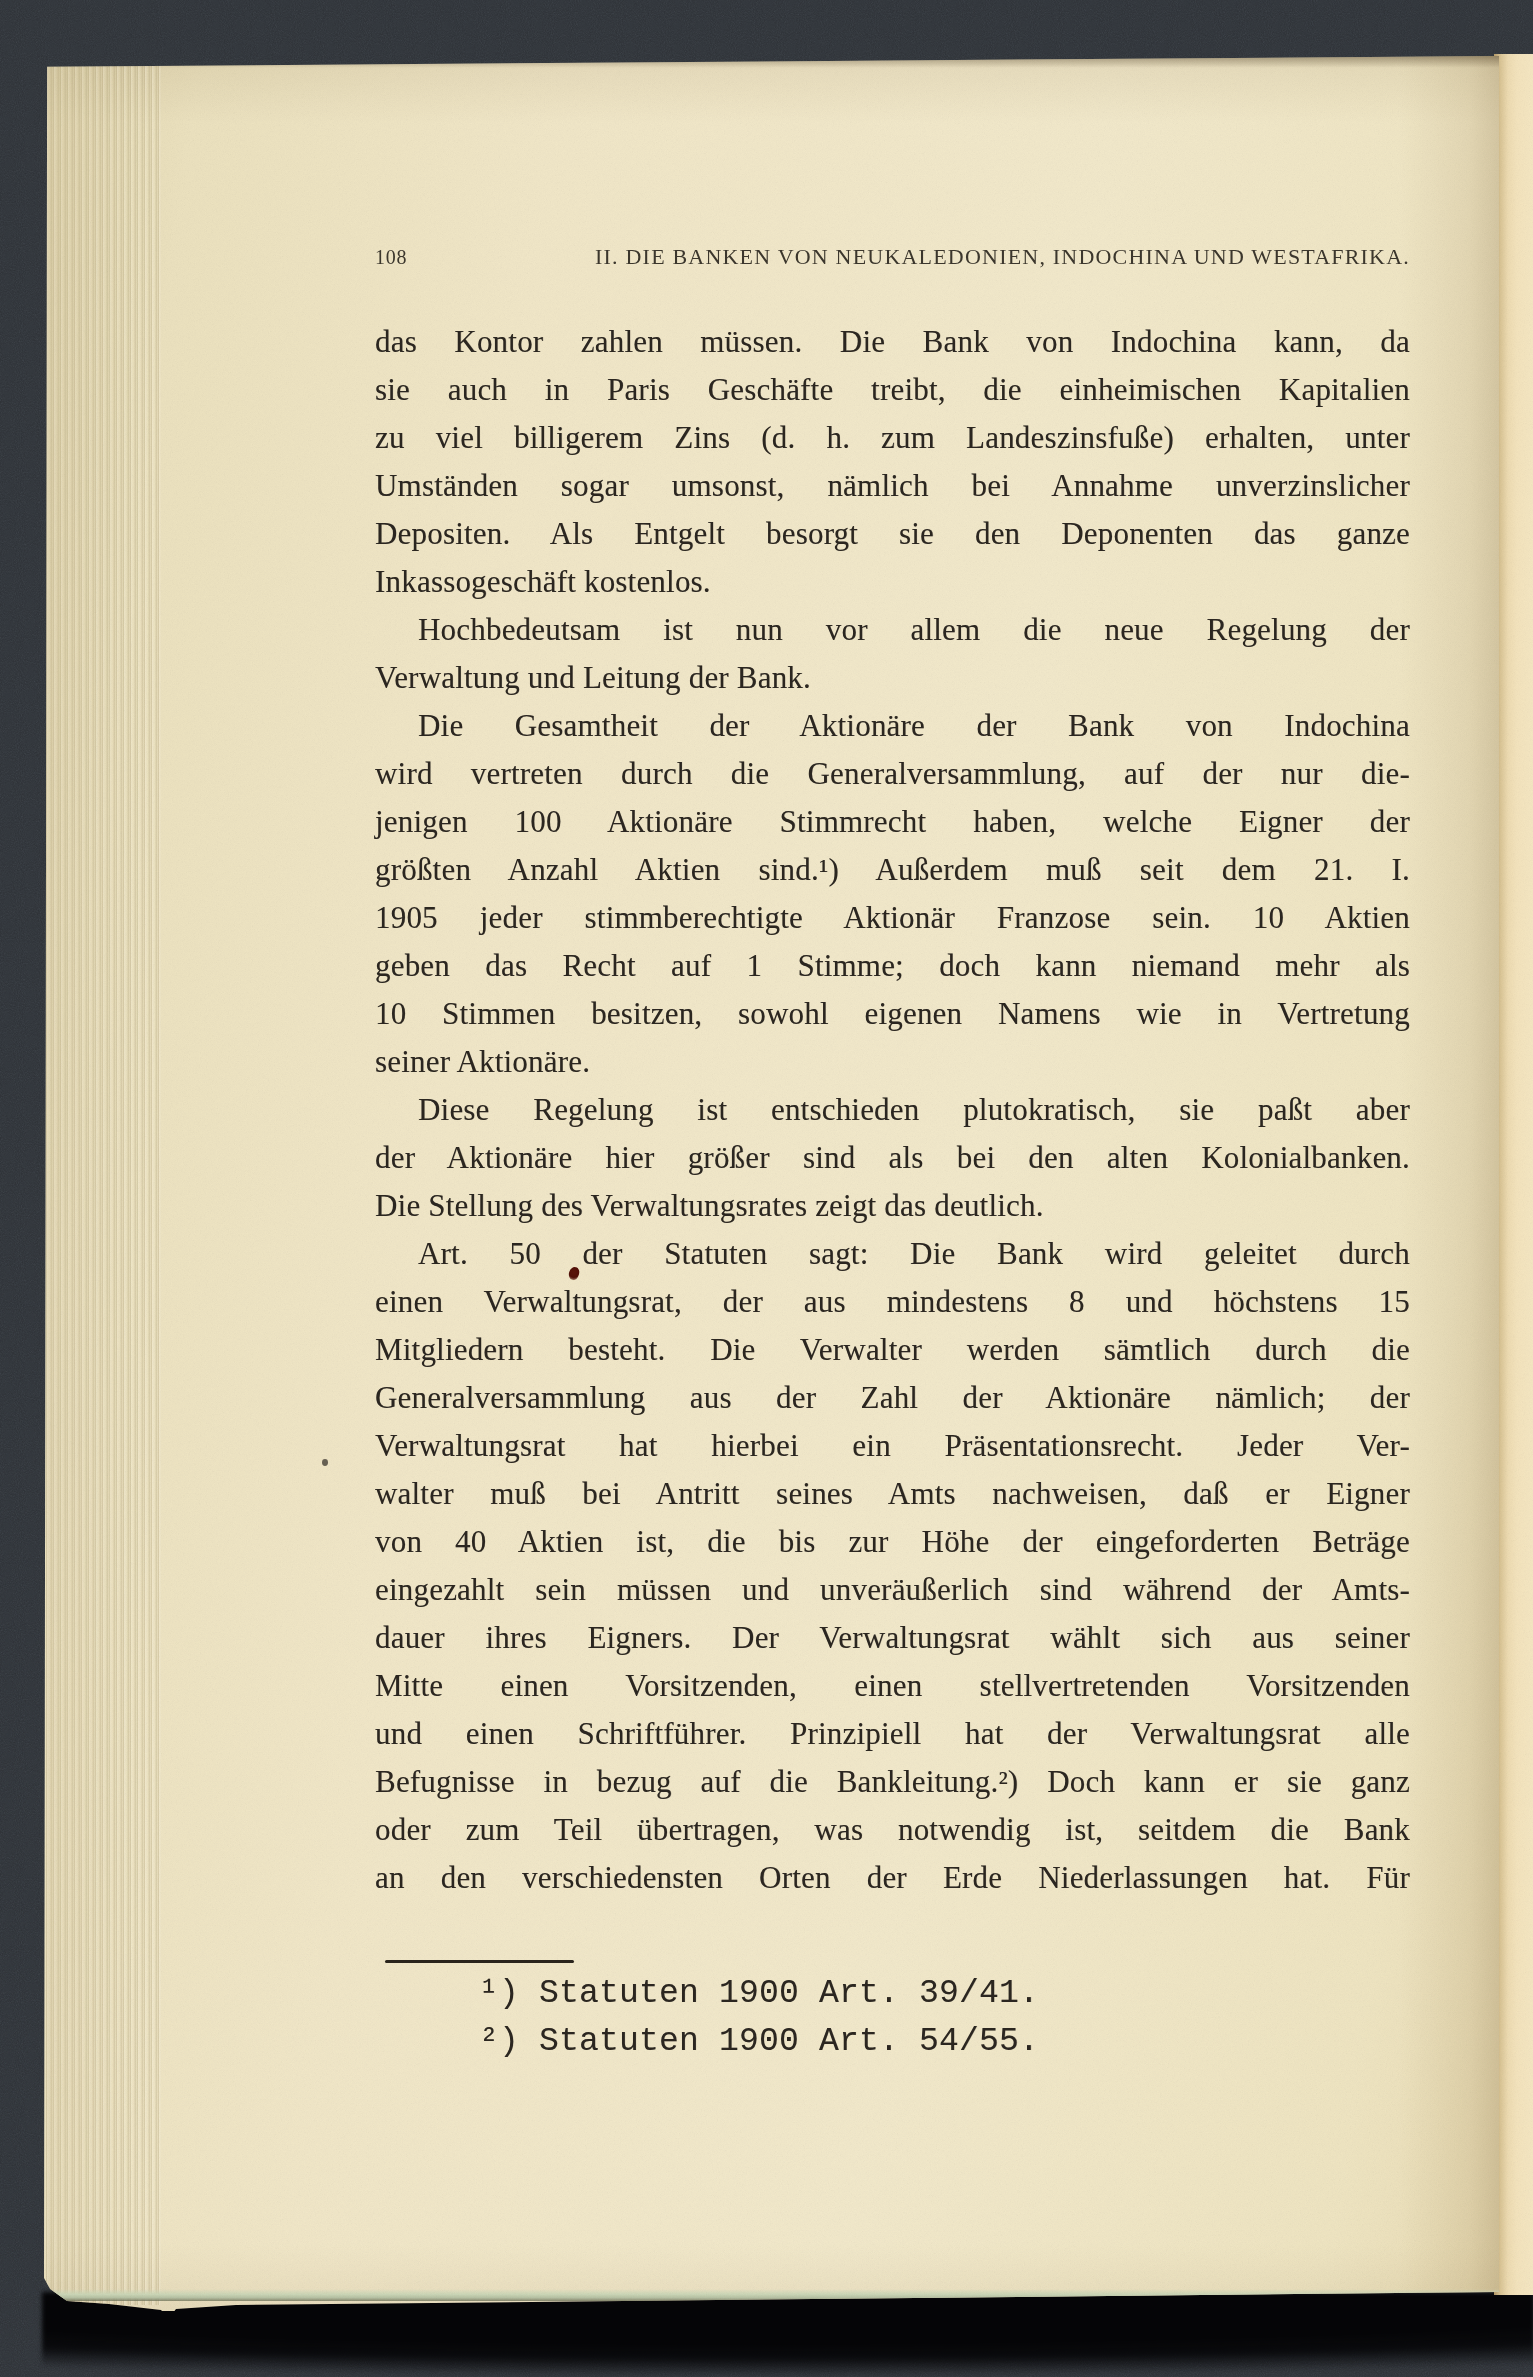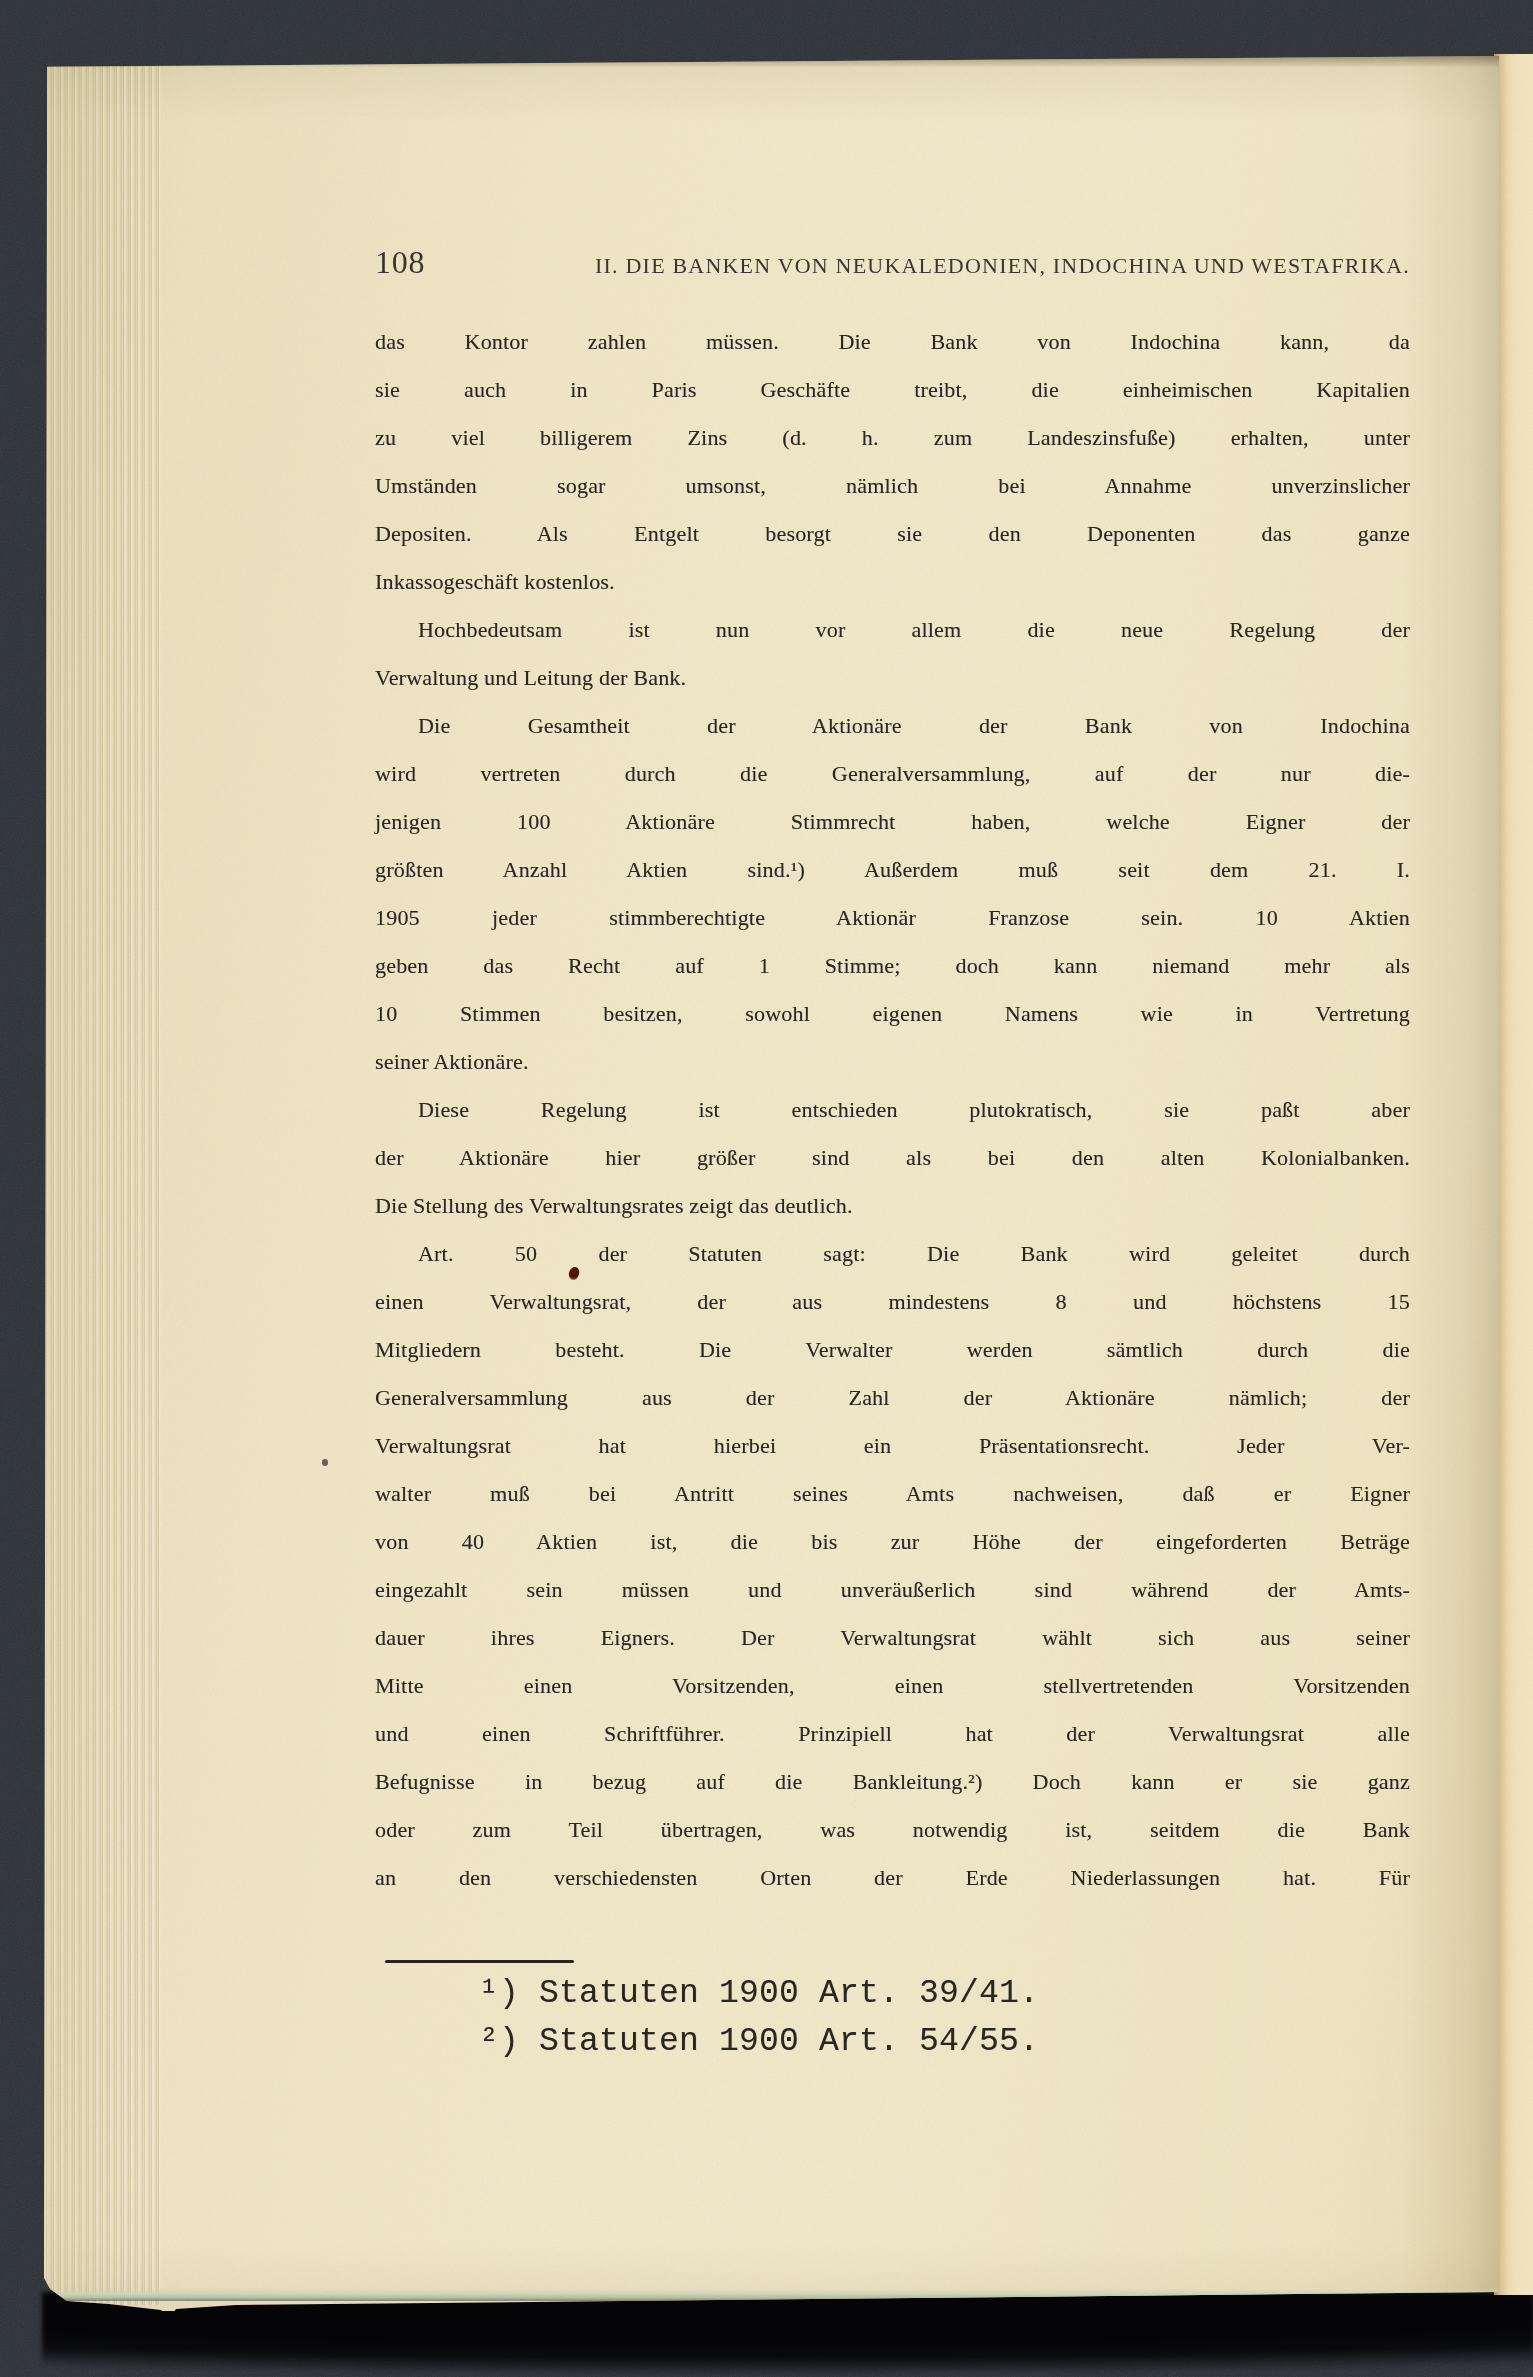--- a/index.html
+++ b/index.html
@@ -97,42 +97,42 @@
     position: absolute;
     left: 331px; top: 190px;
     width: 1035px;
     display: flex;
     justify-content: space-between;
     align-items: baseline;
     color: #3c372d;
     white-space: nowrap;
   }
   .pagenum {
-    font-size: 32px;
+    font-size: 20px;
     line-height: 1;
     letter-spacing: 0.8px;
   }
   .runtitle {
     font-size: 22px;
     line-height: 1;
     letter-spacing: 1.2px;
     text-transform: uppercase;
     margin-left: 32px;
   }
 
   
   .bodylines {
     position: absolute;
     left: 331px; top: 262px;
     width: 1035px;
   }
   .tl {
     height: 48px;
     line-height: 48px;
-    font-size: 22px;
+    font-size: 31px;
     letter-spacing: 0.2px;
     text-align: justify;
     text-align-last: justify;
     white-space: normal;
     text-shadow: 0.3px 0.3px 0 rgba(43,38,32,.30);
     font-family: Liberation Serif, serif;
   }
   .tl.end { text-align-last: left; }
   .tl.ind { text-indent: 43px; }
 

